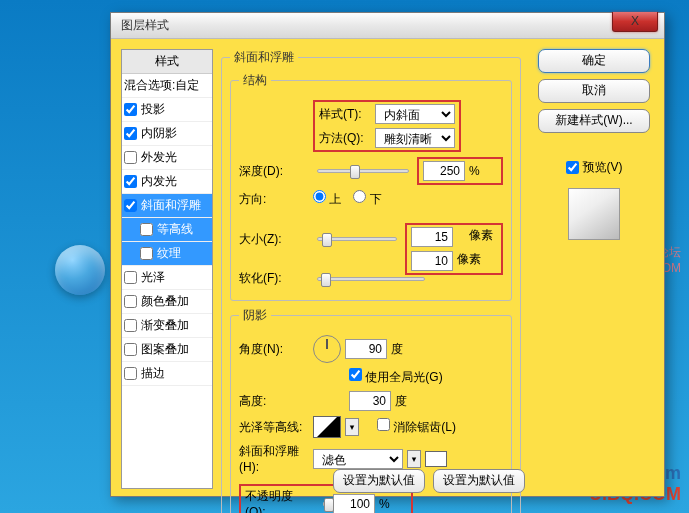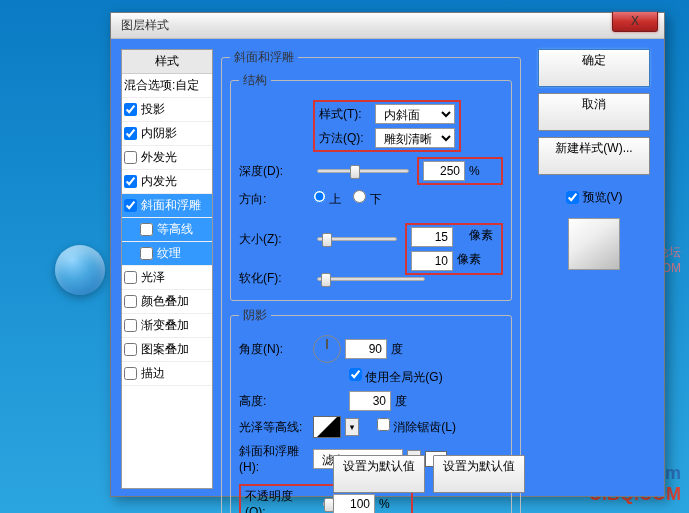--- a/index.html
+++ b/index.html
@@ -2,21 +2,21 @@
 <html><head>
 <meta charset="utf-8">
 <style>
 *{box-sizing:border-box;margin:0;padding:0;font-family:"Microsoft YaHei",SimSun,sans-serif;font-size:12px}
 body{background:linear-gradient(180deg,#0a7bc4 0%,#2ba5e0 100%);width:689px;height:513px;position:relative;overflow:hidden}
 .orb{position:absolute;left:55px;top:245px;width:50px;height:50px;border-radius:50%;background:radial-gradient(circle at 35% 30%,#8ed4ff 0%,#4aa8e0 40%,#1a6db5 100%);box-shadow:0 3px 8px rgba(0,0,0,.3),inset 0 8px 12px rgba(255,255,255,.4)}
 .watermark{position:absolute;right:8px;top:245px;font-size:10px;color:#cf7a8a;text-align:right;line-height:1.3}
 .logo{position:absolute;right:8px;bottom:8px;text-align:right;font-weight:bold}
 .logo .f{color:#2a6fb5;font-size:18px}
 .logo .u{color:#d43;font-size:18px}
-.dialog{position:absolute;left:110px;top:12px;width:555px;height:485px;background:#3b82f6;border:1px solid #7a7a7a;box-shadow:4px 4px 12px rgba(0,0,0,.35)}
+.dialog{position:absolute;left:110px;top:12px;width:555px;height:485px;background:#fde047;border:1px solid #7a7a7a;box-shadow:4px 4px 12px rgba(0,0,0,.35)}
 .titlebar{height:26px;background:linear-gradient(180deg,#fdfdfd 0%,#e8e8e8 50%,#d8d8d8 100%);border-bottom:1px solid #bbb;display:flex;align-items:center;padding:0 0 0 10px;position:relative}
 .titlebar span{color:#333}
 .close-btn{position:absolute;right:6px;top:-1px;width:46px;height:20px;background:linear-gradient(180deg,#e57373 0%,#c9302c 50%,#a51f1f 100%);border:1px solid #7a1a1a;border-top:none;border-radius:0 0 3px 3px;color:#fff;text-align:center;line-height:18px;box-shadow:0 0 3px rgba(200,50,50,.6)}
 .body{position:absolute;top:26px;bottom:0;left:0;right:0;padding:8px}
 .sidebar{position:absolute;left:10px;top:10px;width:92px;height:440px;border:1px solid #999;background:#fff}
 .sidebar-h{background:#e8e8e8;border-bottom:1px solid #ccc;text-align:center;padding:3px 0}
 .sidebar-row{padding:3px 2px;border-bottom:1px solid #eee;display:flex;align-items:center;gap:4px;cursor:pointer}
 .sidebar-row.sel{background:#3399ff;color:#fff}
 .sidebar-row.sub{padding-left:18px}
 .sidebar-row input[type=checkbox]{margin:0}
@@ -25,23 +25,23 @@
 legend{padding:0 4px;color:#333}
 .row{display:flex;align-items:center;margin:5px 0;gap:4px}
 .lbl{width:70px;text-align:left;padding-right:6px}
 .red-box{border:2px solid #d43535;padding:2px 4px;display:inline-flex;align-items:center;gap:4px}
 select,input[type=text]{border:1px solid #999;background:#fff;padding:2px 4px;height:20px}
 input[type=text]{width:42px;text-align:right}
 .slider{flex:1;height:4px;background:#ddd;border:1px solid #aaa;border-radius:2px;position:relative;margin:0 4px}
 .thumb{position:absolute;top:-5px;width:10px;height:14px;background:linear-gradient(180deg,#fefefe,#dcdcdc);border:1px solid #888;border-radius:2px}
 .unit{min-width:28px}
 .right{position:absolute;right:10px;top:10px;width:120px;display:flex;flex-direction:column;gap:6px;align-items:center}
-.btn{width:112px;height:38px;background:linear-gradient(180deg,#fefefe,#e6e6e6);border:1px solid #888;border-radius:1px;text-align:center;line-height:20px;cursor:pointer}
+.btn{width:112px;height:24px;background:linear-gradient(180deg,#fefefe,#e6e6e6);border:1px solid #888;border-radius:7px;text-align:center;line-height:20px;cursor:pointer}
 .btn.primary{border:1px solid #3a7bbf;box-shadow:0 0 3px #6ab0f0}
-.preview-chk{display:flex;align-items:center;gap:4px;margin-top:8px}
+.preview-chk{display:flex;align-items:center;gap:4px;margin-top:20px}
 .preview-sq{width:52px;height:52px;background:linear-gradient(145deg,#fff 0%,#eee 40%,#bbb 100%);border:1px solid #999;margin-top:6px}
 .swatch{width:22px;height:16px;border:1px solid #666;display:inline-block}
 .gloss{width:28px;height:22px;border:1px solid #666;background:linear-gradient(135deg,#fff 0%,#fff 48%,#000 52%,#000 100%);display:inline-block}
 .dd-arrow{width:14px;height:18px;border:1px solid #888;background:#eee;text-align:center;line-height:16px;font-size:9px}
 .bottom-btns{position:absolute;bottom:6px;left:112px;display:flex;gap:8px}
 </style>
 </head>
 <body>
 
 <div class="orb"></div>

